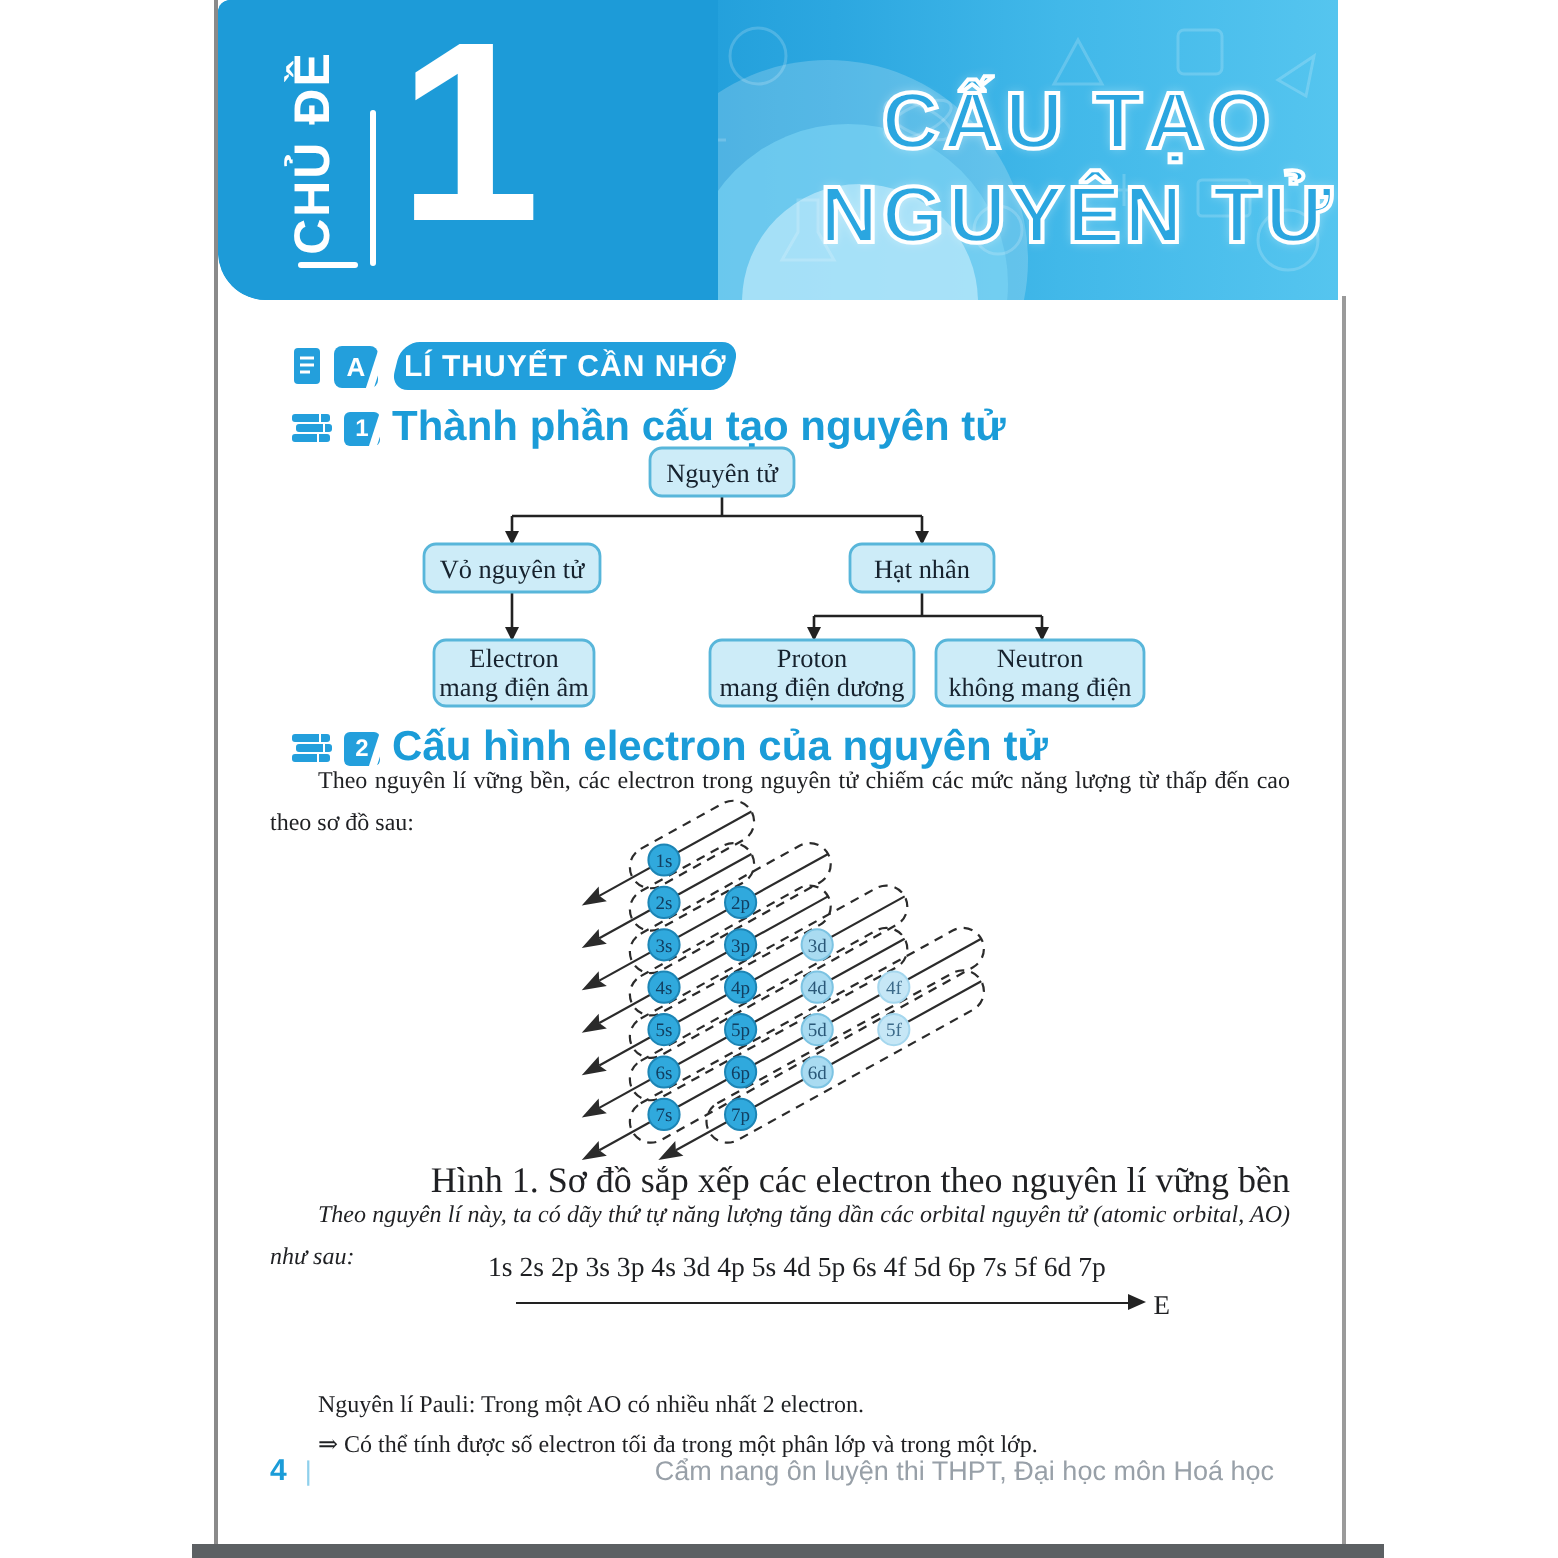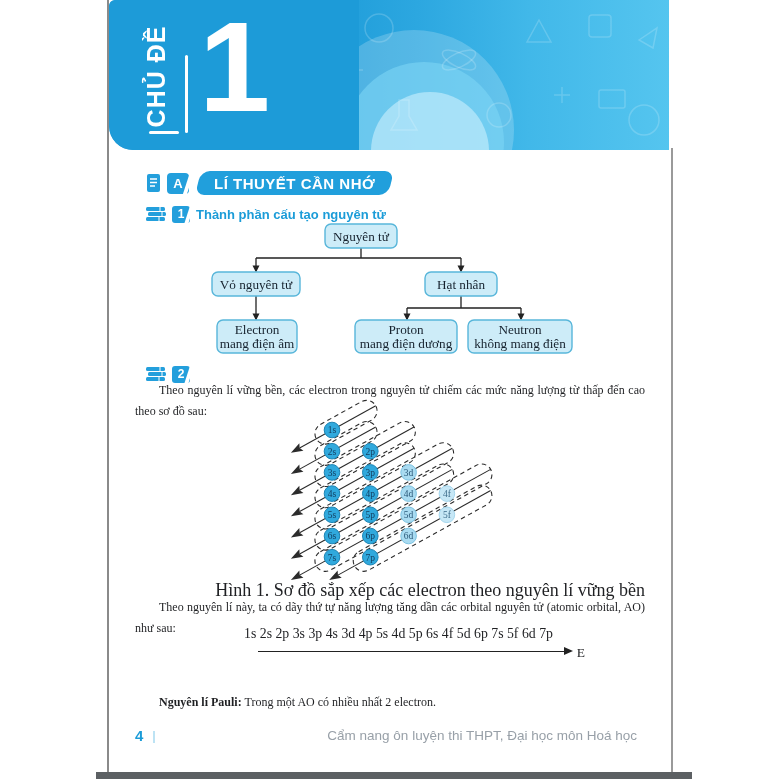--- a/index.html
+++ b/index.html
@@ -32,40 +32,40 @@
                 font-size:40px;line-height:47px;letter-spacing:2px;color:#2aa6e0;
                 -webkit-text-stroke:2px #ffffff;text-shadow:0 0 6px rgba(255,255,255,0.45);}
   .doodles{left:230px;top:0;}
 
   
   .secA{left:146px;top:170px;height:26px;display:flex;align-items:center;gap:5px;}
   .badge{position:relative;background:#239fdc;color:#ffffff;font-family:"Liberation Sans","DejaVu Sans",sans-serif;
          font-weight:700;display:flex;align-items:center;justify-content:center;border-radius:4px;}
   .badgeA{width:22px;height:21px;font-size:13px;}
   .badge .slash{position:absolute;right:-1px;top:-1px;width:4px;height:120%;background:#ffffff;transform:skewX(-18deg);}
-  .ribbon{position:relative;height:24px;display:flex;align-items:center;padding:0 16px;margin-left:4px;}
+  .ribbon{position:relative;height:24px;display:flex;align-items:center;padding:0 4px;margin-left:4px;}
   .ribbon::before{content:"";position:absolute;inset:0;background:#219fdc;border-radius:9px;transform:skewX(-14deg);}
   .ribbon span{position:relative;color:#ffffff;font-family:"Liberation Sans","DejaVu Sans",sans-serif;
                font-weight:700;font-size:15px;letter-spacing:0.5px;}
   .subsec{left:146px;top:204px;height:20px;display:flex;align-items:center;gap:6px;}
   .subsec.s2{top:364px;}
   .badgeNum{width:18px;height:17px;font-size:12px;border-radius:3px;}
-  .subsec .title{color:#1b9cd8;font-family:"Liberation Sans","DejaVu Sans",sans-serif;font-weight:700;font-size:13px;}
+  .subsec .title{color:#1b9cd8;font-family:"Liberation Sans","DejaVu Sans",sans-serif;font-weight:700;font-size:21px;}
 
   
   .para{left:135px;width:510px;font-size:12px;line-height:20.5px;text-align:justify;}
   .indent{text-indent:24px;}
   .caption{left:135px;top:580px;width:510px;text-align:right;font-size:18px;}
   .seq-block{left:240px;top:626px;width:345px;}
   .seq-text{font-size:13.8px;text-align:center;padding-right:28px;font-family:Liberation Serif, serif;}
   .seq-axis{display:flex;align-items:center;margin-top:1px;padding-left:18px;}
   .seq-line{flex:1;height:0;border-top:1.4px solid #222222;}
   .seq-head{width:0;height:0;border-left:9px solid #222222;border-top:4px solid transparent;border-bottom:4px solid transparent;}
   .seq-e{font-size:13.5px;margin-left:4px;position:relative;top:2px;}
-  .bold{font-weight:700;}
+  .bold{font-weight:400;}
 
   
   .footer{left:135px;top:727px;width:502px;display:flex;align-items:center;
           font-family:"Liberation Sans","DejaVu Sans",sans-serif;font-size:13.5px;}
   .pgnum{color:#1b9cd8;font-weight:700;font-size:15px;}
   .pgsep{color:#8fd0ec;margin-left:9px;font-weight:400;}
   .booktitle{margin-left:auto;color:#98a0a8;text-align:right;}
 
   svg text{font-family:"Liberation Serif","DejaVu Serif",serif;}
 </style>
@@ -99,20 +99,24 @@
       </g>
     </svg>
     <div class="abs leftblock">
       <div class="abs chude">
         <span>CHỦ ĐỀ</span>
       </div>
       <div class="abs chude-underline"></div>
       <div class="abs vsep"></div>
       <div class="abs bignum">1</div>
     </div>
+    <div class="abs banner-title">
+      <div>CẤU TẠO</div>
+      <div>NGUYÊN TỬ</div>
+    </div>
   </div>
 
   <div class="abs secA">
     <svg width="16" height="20" viewBox="0 0 16 20">
       <rect x="1" y="1" width="13" height="18" rx="2" fill="#239fdc"></rect>
       <path d="M4 6h7M4 9.5h7M4 13h5" stroke="#ffffff" stroke-width="1.4"></path>
     </svg>
     <div class="badge badgeA">
       <span>A</span>
       <span class="slash"></span>
@@ -176,20 +180,21 @@
     <svg width="20" height="15" viewBox="0 0 20 15">
       <rect x="0" y="0" width="19" height="4" rx="1.5" fill="#239fdc"></rect>
       <rect x="2" y="5" width="18" height="4" rx="1.5" fill="#239fdc"></rect>
       <rect x="0" y="10" width="19" height="4" rx="1.5" fill="#239fdc"></rect>
       <path d="M14 0v4M16 5v4M13 10v4" stroke="#ffffff" stroke-width="1"></path>
     </svg>
     <div class="badge badgeNum">
       <span>2</span>
       <span class="slash"></span>
     </div>
+    <span class="title">Cấu hình electron của nguyên tử</span>
   </div>
 
   <div class="abs para indent" style="top:380px;">Theo nguyên lí vững bền, các electron trong nguyên tử chiếm các mức năng lượng từ thấp đến cao theo sơ đồ sau:</div>
 
   <svg id="aufbau" class="abs" style="left:283px;top:398px;" width="330" height="190" viewBox="283 398 330 190">
       <g transform="translate(332 430) rotate(-28.97)">
         <rect x="-18" y="-10.5" width="68" height="21" rx="10.5" fill="none" stroke="#2b2b2b" stroke-width="1.1" stroke-dasharray="4.5 3.5"></rect>
         <line x1="50" y1="0" x2="-37" y2="0" stroke="#2b2b2b" stroke-width="1.1"></line>
         <polygon points="-47,0 -35,-4.2 -37,0 -35,4.2" fill="#2b2b2b"></polygon>
       </g>
@@ -263,34 +268,35 @@
       <circle cx="408.6" cy="536" r="7.8" fill="#a9dbf1" stroke="#7cc3e2" stroke-width="1"></circle>
       <text x="408.6" y="539.4" font-size="9.5" fill="#2a5878" text-anchor="middle">6d</text>
       <circle cx="332" cy="557.2" r="7.8" fill="#30a9dd" stroke="#1d85b5" stroke-width="1"></circle>
       <text x="332" y="560.6" font-size="9.5" fill="#123f61" text-anchor="middle">7s</text>
       <circle cx="370.3" cy="557.2" r="7.8" fill="#30a9dd" stroke="#1d85b5" stroke-width="1"></circle>
       <text x="370.3" y="560.6" font-size="9.5" fill="#123f61" text-anchor="middle">7p</text>
     </svg>
 
   <div class="abs caption">Hình 1. Sơ đồ sắp xếp các electron theo nguyên lí vững bền</div>
 
-  <div class="abs para indent" style="top:597px;">Theo nguyên lí này, ta có dãy thứ tự năng lượng tăng dần các orbital nguyên tử (atomic orbital, AO) như sau:</div>
+  <div class="abs para indent" style="top:597px;font-style:italic;">Theo nguyên lí này, ta có dãy thứ tự năng lượng tăng dần các orbital nguyên tử (atomic orbital, AO) như sau:</div>
 
   <div class="abs seq-block">
     <div class="seq-text">1s 2s 2p 3s 3p 4s 3d 4p 5s 4d 5p 6s 4f 5d 6p 7s 5f 6d 7p</div>
     <div class="seq-axis">
       <span class="seq-line"></span>
       <span class="seq-head"></span>
       <span class="seq-e">E</span>
     </div>
   </div>
 
 
   <div class="abs para indent" style="top:692px;"><span class="bold">Nguyên lí Pauli:</span><span> Trong một AO có nhiều nhất 2 electron.</span></div>
 
+  <div class="abs para indent" style="top:712px;">⇒ Có thể tính được số electron tối đa trong một phân lớp và trong một lớp.</div>
 
   <div class="abs footer">
     <span class="pgnum">4</span>
     <span class="pgsep">|</span>
     <span class="booktitle">Cẩm nang ôn luyện thi THPT, Đại học môn Hoá học</span>
   </div>
 
 </div>
 
 </body></html>

